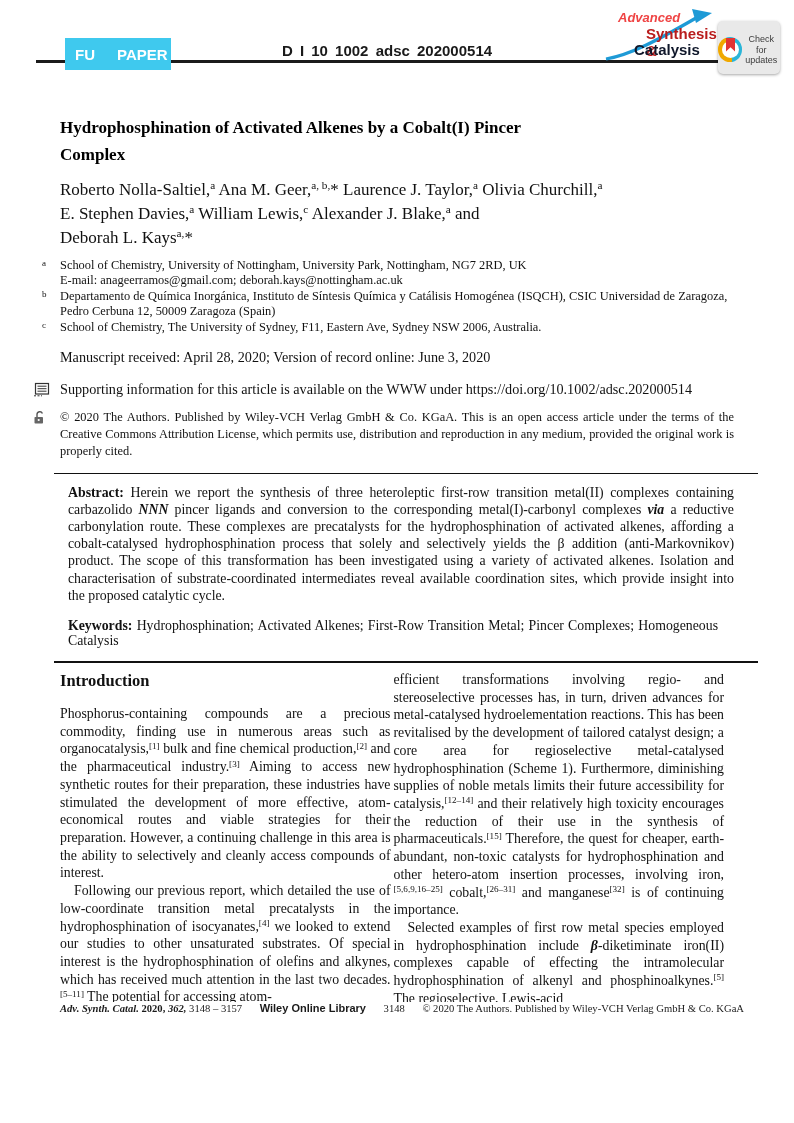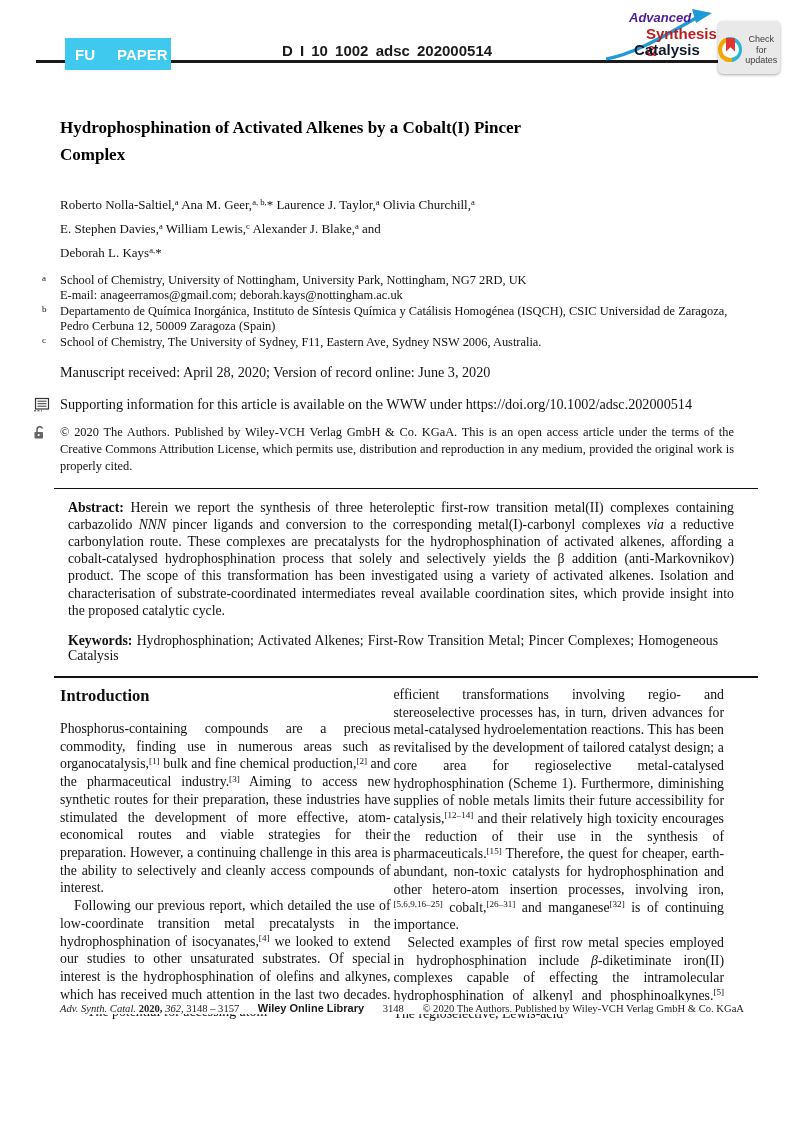--- a/index.html
+++ b/index.html
@@ -3,38 +3,38 @@
 <meta charset="utf-8">
 <style>
   * { margin:0; padding:0; box-sizing:border-box; }
   html,body { background:#ffffff; }
   .page {
     position:relative; width:794px; height:1123px; margin:0 auto;
     background:#fff; overflow:hidden;
     font-family:"Liberation Serif", serif; color:#111;
   }
   sup { font-size:66%; line-height:0; vertical-align:baseline; position:relative; top:-0.5em; }
-  i { font-style:italic; }
+  i { font-style:italic;font-weight:bold; }
   b { font-weight:bold; }
 
   
   .topbar { position:relative; height:64px; font-family:"Liberation Sans", sans-serif; }
   .headrule { position:absolute; left:36px; width:692px; top:60px; height:3px; background:#1b1b1b; }
   .fu-badge {
     position:absolute; left:65px; top:38px; height:24px; width:106px;
     background:#3fc9ee; color:#ffffff; font-weight:bold; font-size:15px;
     display:flex; align-items:center; padding:16px 10px; gap:22px;
   }
   .doi {
     position:absolute; left:230px; right:250px; top:42px; text-align:center;
     font-weight:bold; font-size:15px; color:#1a1a1a; word-spacing:3px;
   }
   .logo { position:absolute; left:600px; top:8px; width:128px; height:55px; }
   .logo svg { position:absolute; left:0; top:0; }
-  .logo-adv { position:absolute; left:29px; top:2px; font-size:13px; font-weight:bold; font-style:italic; color:#4c1d95; }
+  .logo-adv { position:absolute; left:18px; top:2px; font-size:13px; font-weight:bold; font-style:italic; color:#ef4444; }
   .logo-syn { position:absolute; left:46px; top:17px; font-size:15px; font-weight:bold; color:#b91c1c; }
   .logo-cat { position:absolute; left:34px; top:33px; font-size:15px; font-weight:bold; color:#0f172a; }
   .check-badge {
     position:absolute; left:718px; top:21px; width:62px; height:53px;
     background:#e9e9e9; border-radius:5px; box-shadow:0 1px 3px rgba(0,0,0,0.35);
     display:flex; flex-direction:row; align-items:center; padding-top:3px;
     cursor:pointer;
   }
   .check-ring {
     position:relative; width:25px; height:25px; border-radius:50%;
@@ -46,21 +46,21 @@
   }
   .check-mark {
     position:absolute; left:8px; top:1px; width:9px; height:14px; background:#e23434;
     clip-path:polygon(0 0,100% 0,100% 100%,50% 70%,0 100%);
   }
   .check-label { font-size:9px; line-height:10.5px; color:#3c3c3c; text-align:center; margin-top:2px; }
 
   
   .main { padding:0 60px; }
   .title { margin-top:50px; font-size:17px; font-weight:bold; line-height:27px; color:#000; }
-  .authors { margin-top:25px; font-size:13px; line-height:24px; }
+  .authors { margin-top:10px; font-size:17px; line-height:24px; }
   .affils { margin-top:8px; font-size:12.4px; line-height:15.4px; }
   .affil { position:relative; }
   .affil-mark { position:absolute; left:-18px; top:-2px; font-size:9px; }
   .affil-text div:empty { display:none; }
   .received { margin-top:14px; font-size:14.2px; }
   .supporting { margin-top:15px; font-size:14.2px; position:relative; }
   .copyright { margin-top:11px; font-size:12.4px; line-height:17.2px; text-align:justify; position:relative; }
   .hang-icon { position:absolute; left:-27px; top:1px; }
   .rule-thin  { margin:12px -24px 0 -6px; border-top:1.6px solid #111; }
   .rule-thick { margin:13px -24px 0 -6px; border-top:2.6px solid #111; }

